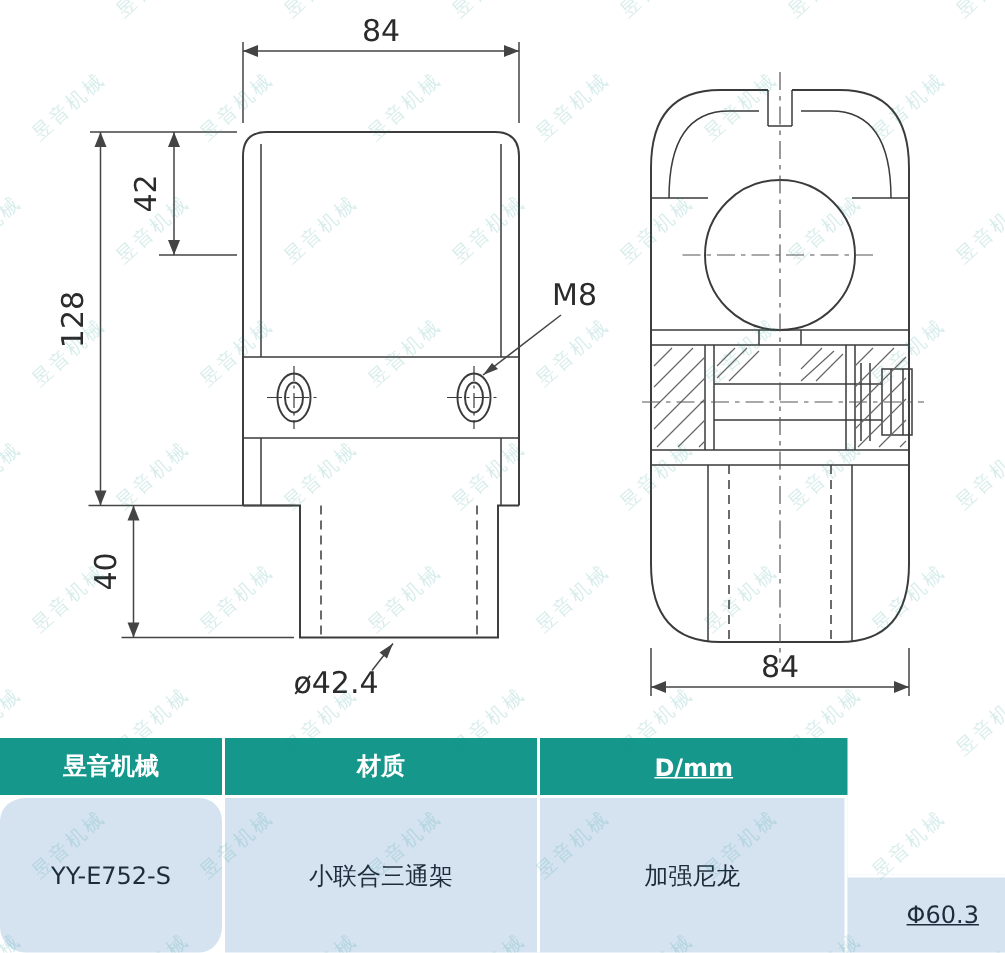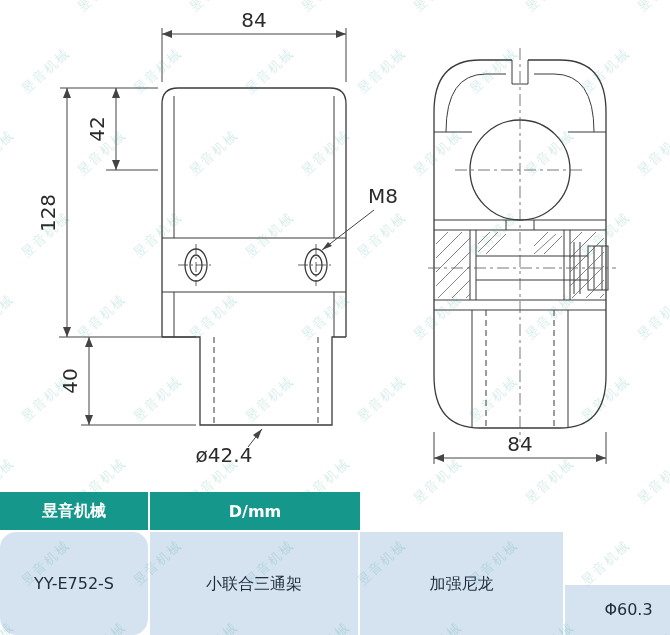--- a/index.html
+++ b/index.html
@@ -32,21 +32,21 @@
     background:#15978b;color:#ffffff;font-weight:bold;font-size:16px;
     display:flex;align-items:center;justify-content:center;
     border-right:2px solid #ffffff;
   }
   .td{
     background:#d5e3f1;color:#1d2b3a;font-size:16px;
     display:flex;flex-direction:column;align-items:center;justify-content:center;
     border-right:2px solid #ffffff;border-top:2px solid #ffffff;
     text-align:center;line-height:1.5;
   }
-  .last{border-right:none;}
+  .last{border-right:none;text-decoration:underline;}
   .cell-code{grid-column:1;grid-row:2/4;border-radius:17px;}
   .cell-name{grid-column:2;grid-row:2/4;}
   .cell-material{grid-column:3;grid-row:2/4;gap:36px;}
   .cell-d1{grid-column:4;grid-row:2;}
   .cell-d2{grid-column:4;grid-row:3;padding-left:22px;}
 </style>
 </head>
 <body>
 
 <svg class="drawing-area" width="670" height="492" viewBox="0 0 670 492">
@@ -126,20 +126,21 @@
     <text x="55" y="213" transform="rotate(-90 55 213)">128</text>
     <text x="77" y="381" transform="rotate(-90 77 381)">40</text>
     <text x="383" y="203">M8</text>
     <text x="224" y="462">ø42.4</text>
     <text x="520" y="451">84</text>
   </g>
 </svg>
 
 <div class="spec-table">
   <div class="th">昱音机械</div>
+  <div class="th">材质</div>
   <div class="th last">D/mm</div>
 
   <div class="td cell-code">YY-E752-S</div>
   <div class="td cell-name">小联合三通架</div>
   <div class="td cell-material">
     <span>加强尼龙</span>
   </div>
   <div class="td cell-d2 last">Φ60.3</div>
 </div>
 

